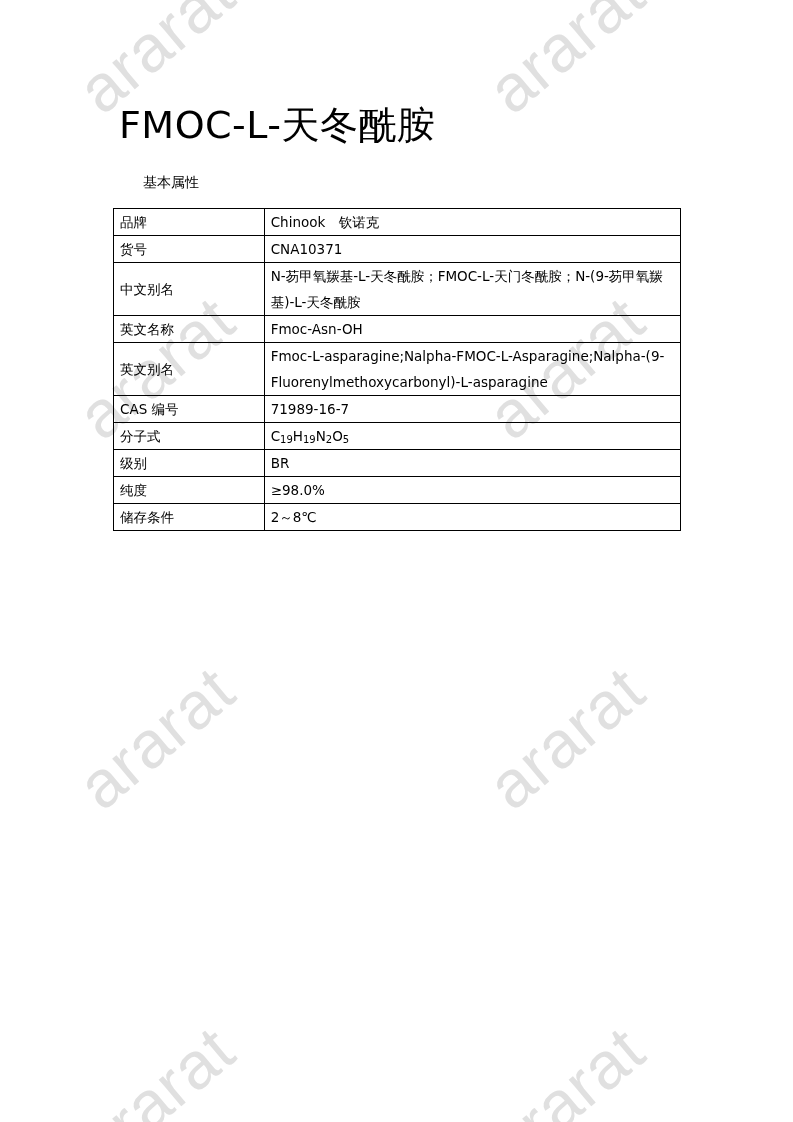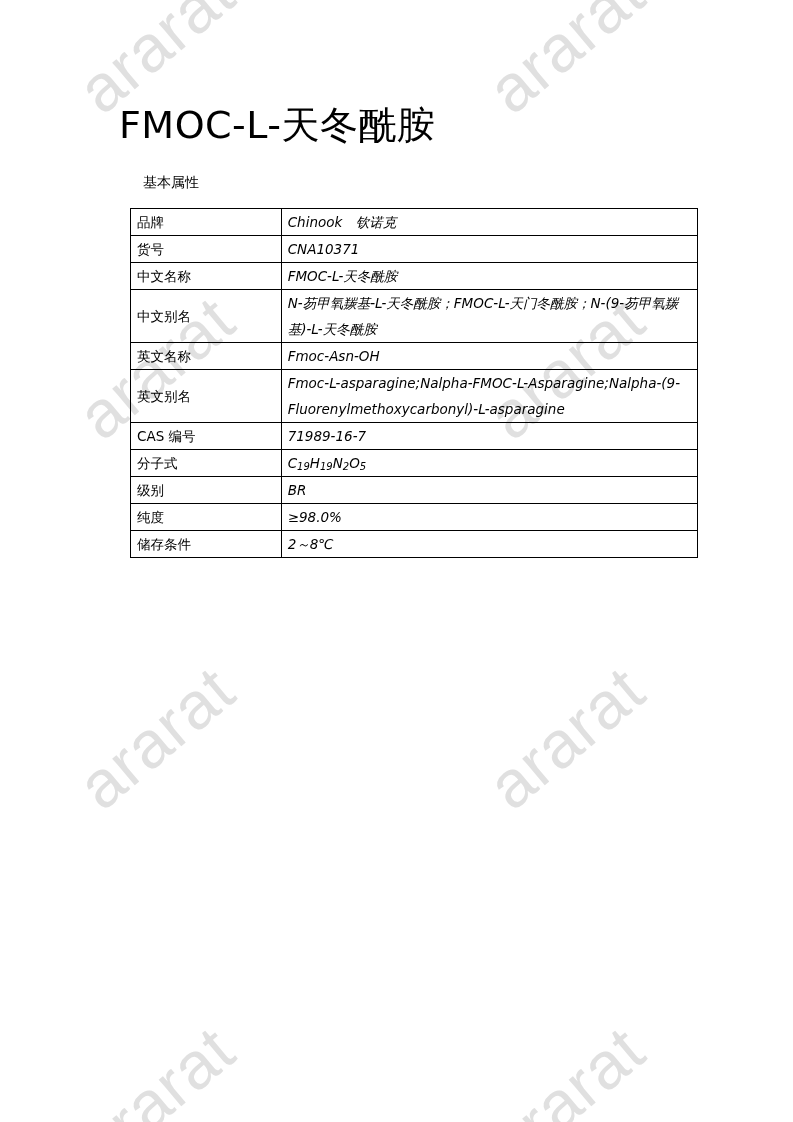--- a/index.html
+++ b/index.html
@@ -49,36 +49,34 @@
       margin-left: 31px;
     }
     table.props {
       position: absolute;
       left: 113px;
       top: 208px;
       width: 568px;
       border-collapse: collapse;
       z-index: 2;
       background: transparent;
-      margin-left: 17px;
     }
     table.props td {
       border: 1px solid #000;
       font-size: 13.5px;
       padding: 0 6px;
       vertical-align: middle;
       line-height: 26px;
       height: 26px;
     }
     table.props td.key {
       width: 138px;
     }
     table.props td.val {
       width: 404px;
-      font-style: italic;
     }
     table.props tr.tall td {
       height: 52px;
     }
     sub {
       font-size: 10px;
       vertical-align: -2px;
       line-height: 0;
     }
   </style>
@@ -100,24 +98,20 @@
 
 <table class="props">
   <tbody>
     <tr>
       <td class="key">品牌</td>
       <td class="val">Chinook　钦诺克</td>
     </tr>
     <tr>
       <td class="key">货号</td>
       <td class="val">CNA10371</td>
-    </tr>
-    <tr>
-      <td class="key">中文名称</td>
-      <td class="val">FMOC-L-天冬酰胺</td>
     </tr>
     <tr class="tall">
       <td class="key">中文别名</td>
       <td class="val">N-芴甲氧羰基-L-天冬酰胺；FMOC-L-天门冬酰胺；N-(9-芴甲氧羰基)-L-天冬酰胺</td>
     </tr>
     <tr>
       <td class="key">英文名称</td>
       <td class="val">Fmoc-Asn-OH</td>
     </tr>
     <tr class="tall">

